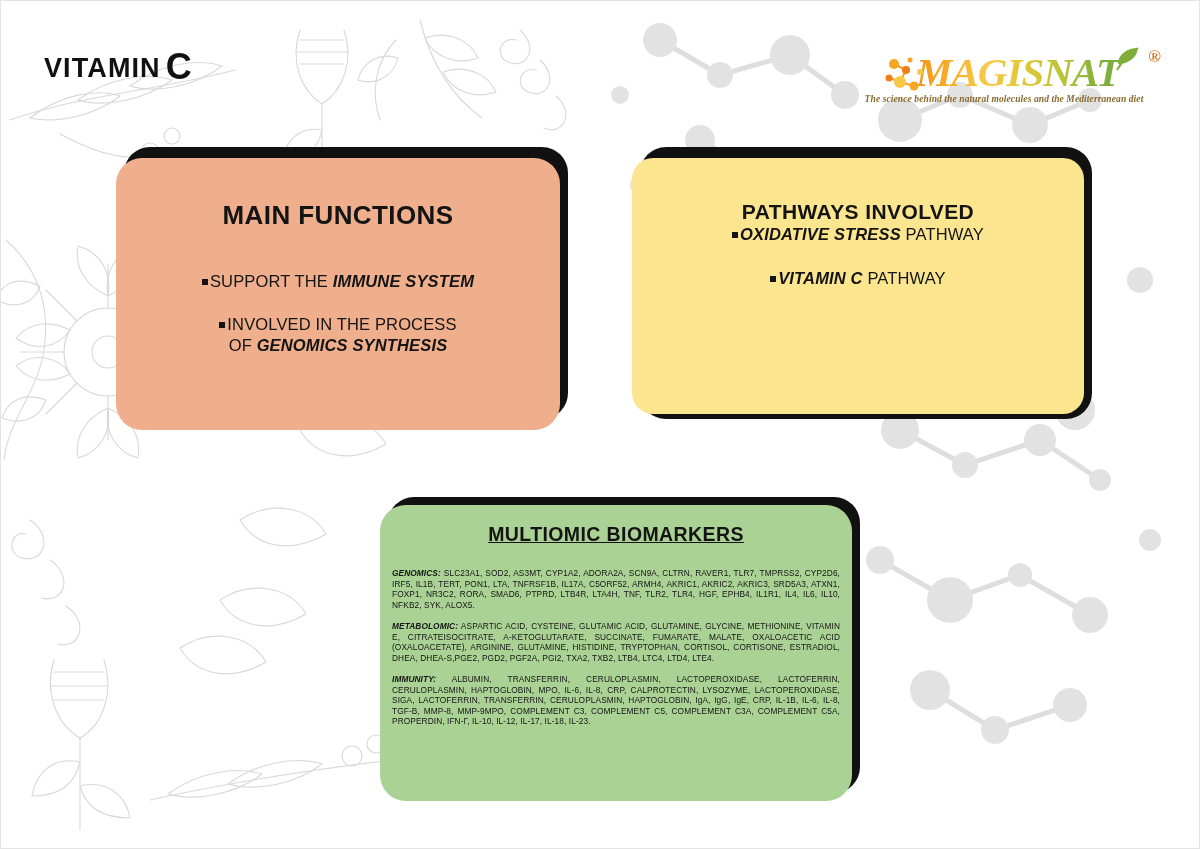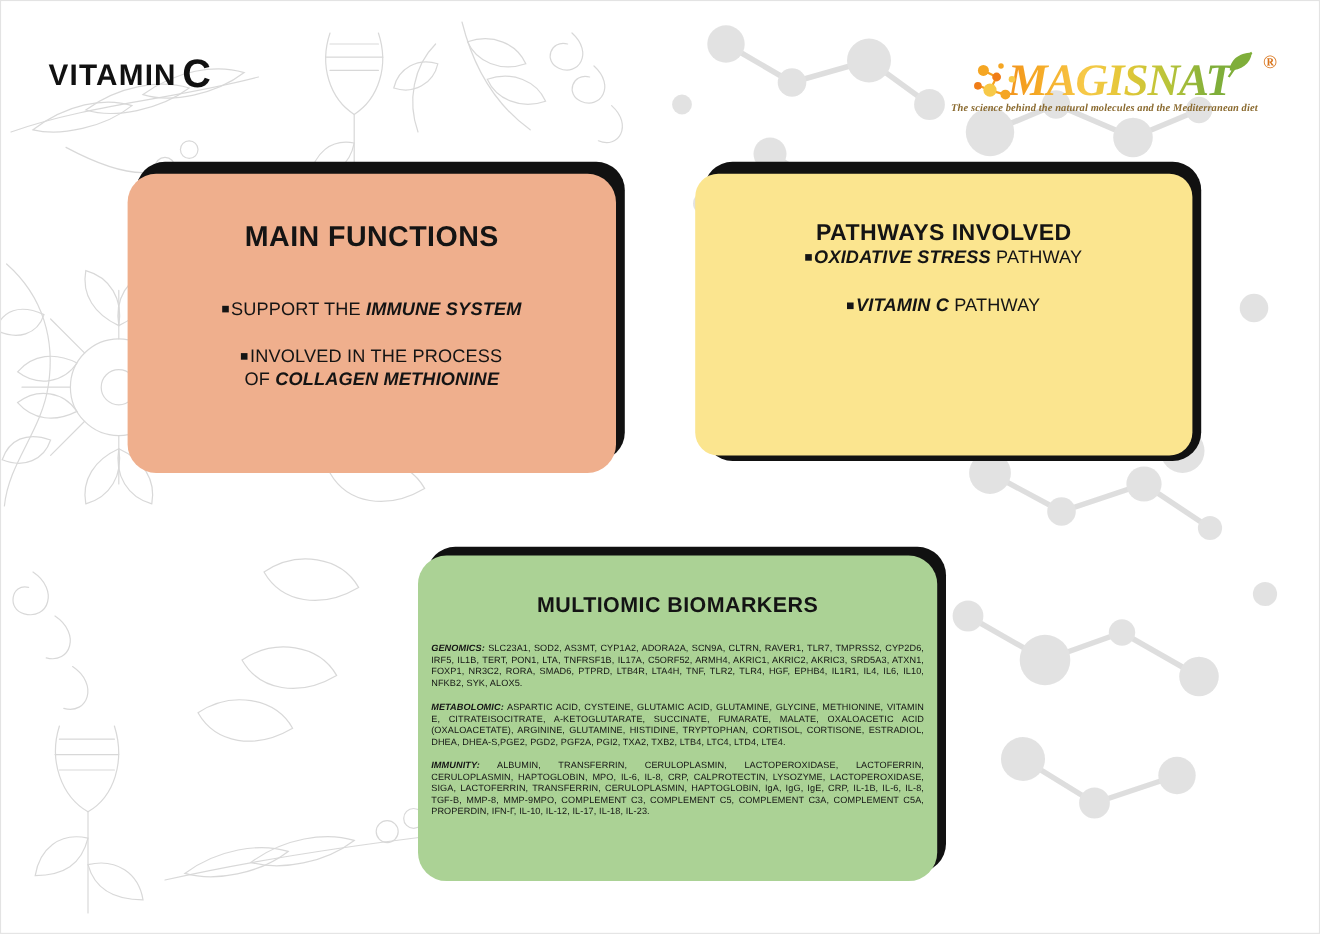--- a/index.html
+++ b/index.html
@@ -106,21 +106,21 @@
   
   #card-pathways-shadow{left:640px;top:147px;width:452px;height:272px;}
   #card-pathways{left:632px;top:158px;width:452px;height:256px;background:#FBE58F;border-radius:21px;}
   #card-pathways .card-title{margin-top:42px;font-size:21px;}
   #card-pathways .bullets{}
   #card-pathways .bullets li{font-size:16.5px;line-height:21px;margin-bottom:23px;}
 
   
   #card-biomarkers-shadow{left:388px;top:497px;width:472px;height:296px;}
   #card-biomarkers{left:380px;top:505px;width:472px;height:296px;background:#ABD295;}
-  #card-biomarkers .card-title{margin-top:34px;font-size:19.5px;}
+  #card-biomarkers .card-title{margin-top:18px;font-size:19.5px;text-decoration:underline;}
   .omic-block{
     margin:0 12px;
     font-size:8.3px;line-height:10.5px;
     color:#141414;
     text-align:justify;
     letter-spacing:.1px;
   }
   #omics-list{margin-top:22px;}
   .omic-block + .omic-block{margin-top:11px;}
   .omic-label{font-weight:700;font-style:italic;}
@@ -292,21 +292,21 @@
 
 <div id="card-functions-shadow" class="card-shadow"></div>
 <div id="card-functions" class="card">
   <div class="card-title">MAIN FUNCTIONS</div>
   <ul class="bullets">
     <li>
       <span class="sq"></span><span>SUPPORT THE </span><span class="b">IMMUNE SYSTEM</span>
     </li>
     <li>
       <span class="sq"></span><span>INVOLVED IN  THE PROCESS</span><br>
-      <span>OF </span><span class="b">COLLAGEN METHIONINE</span>
+      <span>OF </span><span class="b">GENOMICS SYNTHESIS</span>
     </li>
   </ul>
 </div>
 
 <div id="card-pathways-shadow" class="card-shadow"></div>
 <div id="card-pathways" class="card">
   <div class="card-title">PATHWAYS INVOLVED</div>
   <ul class="bullets">
     <li>
       <span class="sq"></span><span class="b">OXIDATIVE STRESS</span><span> PATHWAY</span>

